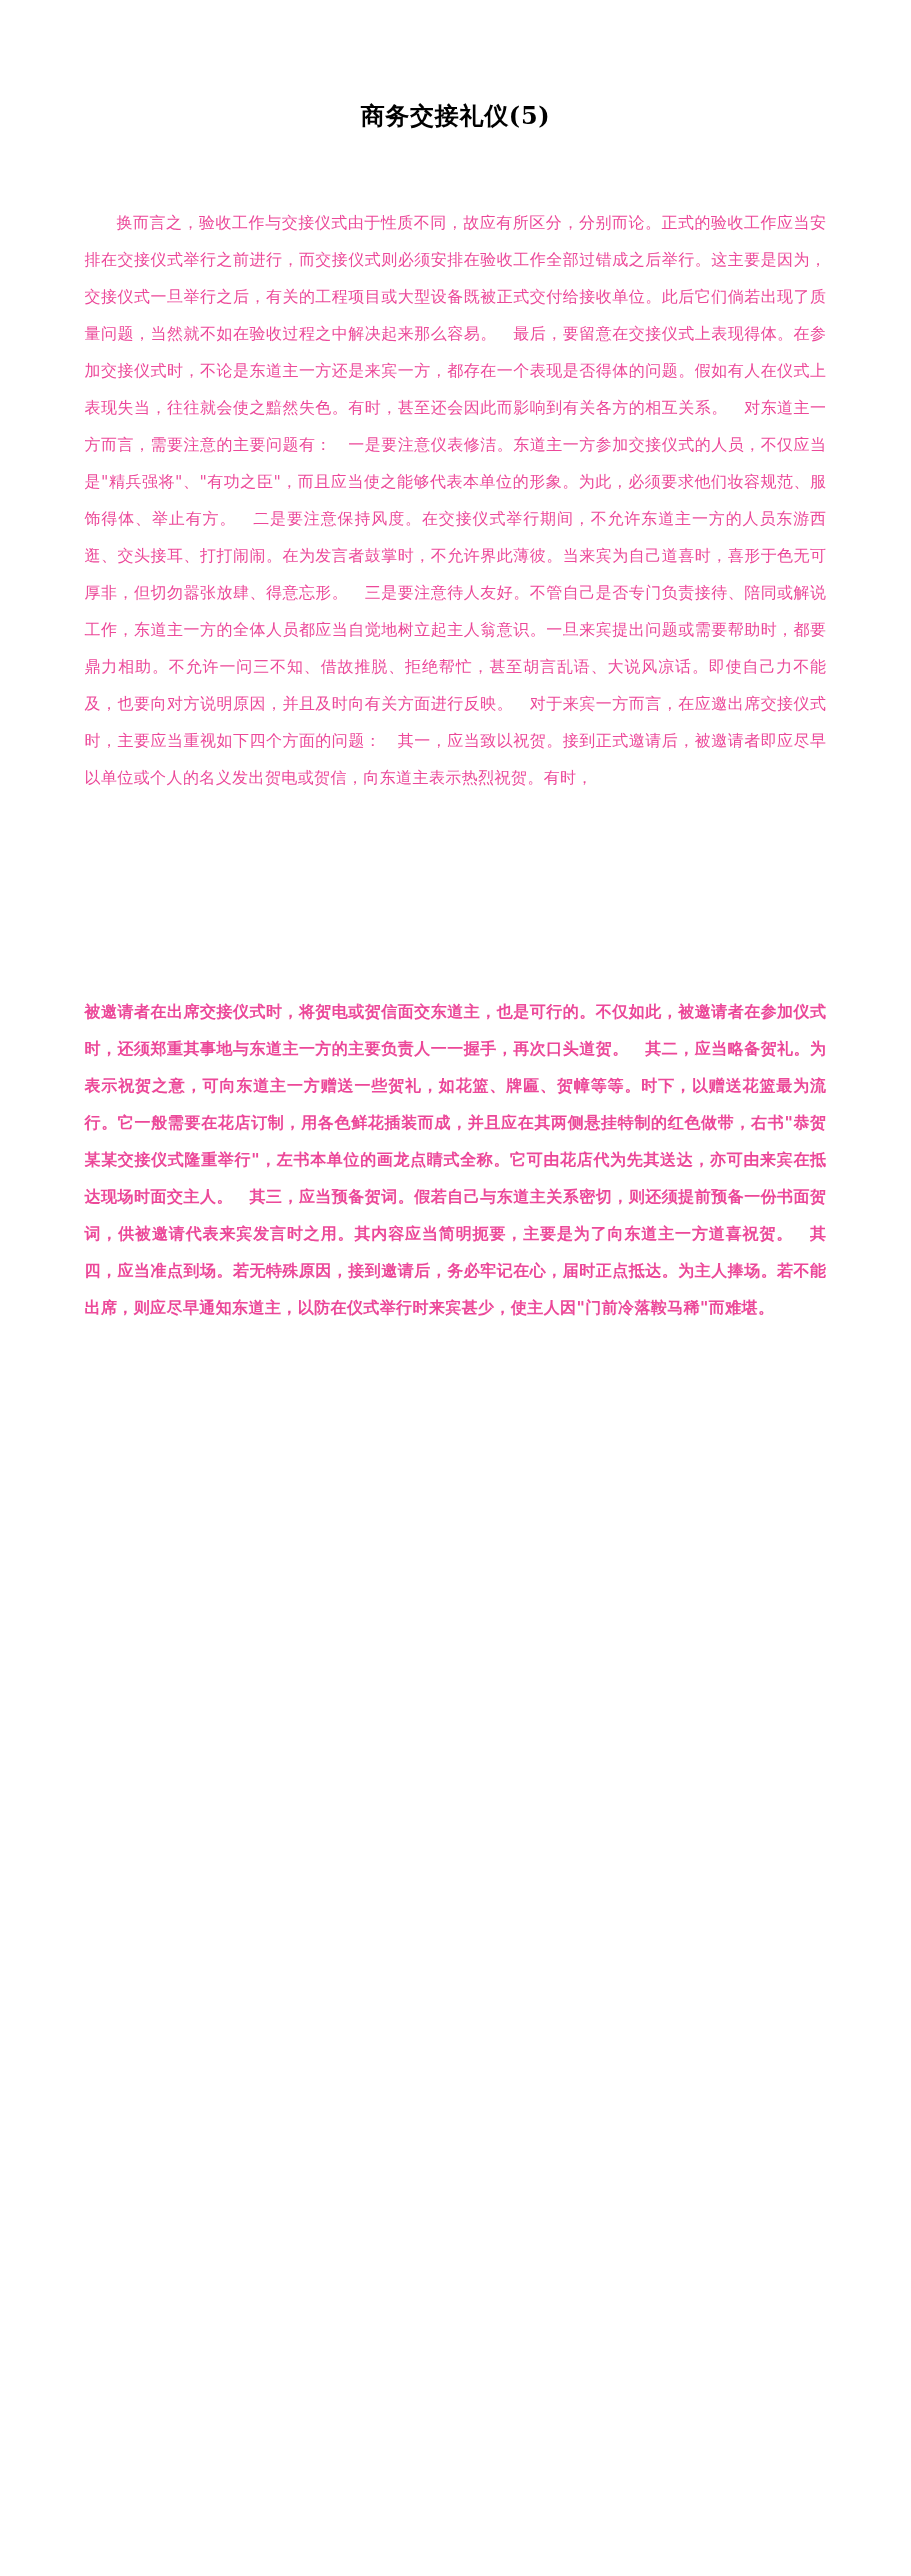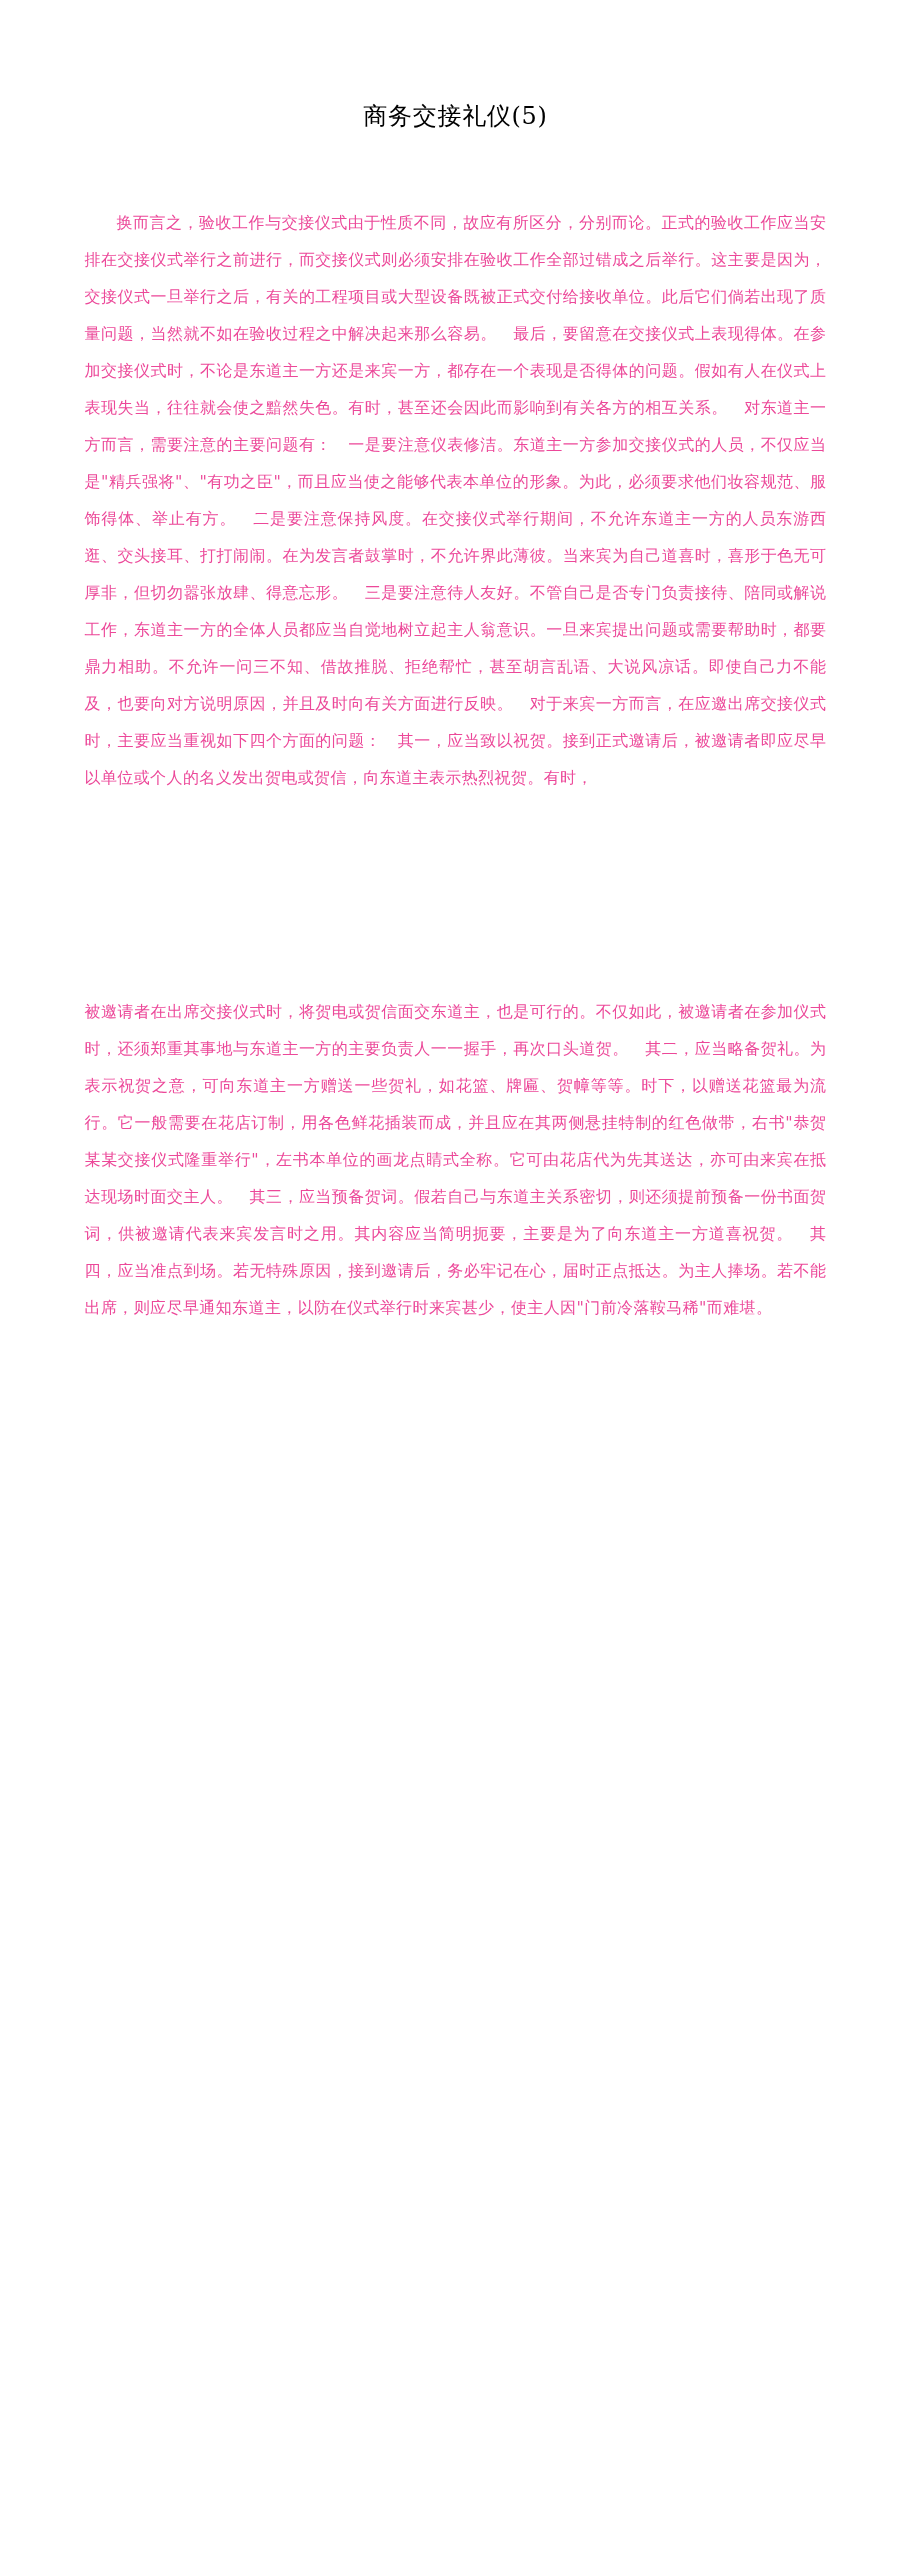--- a/index.html
+++ b/index.html
@@ -17,21 +17,21 @@
     margin: 0 auto;
     background: #ffffff;
     box-sizing: border-box;
     padding: 0;
     position: relative;
   }
   .doc-title {
     text-align: center;
     font-family: "DejaVu Serif", "Liberation Serif", serif;
     font-size: 24px;
-    font-weight: 400;
+    font-weight: 700;
     letter-spacing: 0.7px;
     margin: 0;
     padding-top: 100px;
     color: #000000;
   }
   .body-block {
     margin: 0 auto;
     width: 742px;
     padding-left: 0;
   }
@@ -45,20 +45,21 @@
     color: #ec4899;
     word-break: break-all;
   }
   .para-1 {
     margin-top: 72px;
     text-indent: 2em;
   }
   .para-2 {
     margin-top: 0;
     text-indent: 0;
+    font-weight: bold;
   }
   .gap-block {
     height: 197px;
   }
   .trailing-space {
     height: 808px;
   }
 </style>
 </head>
 <body>

